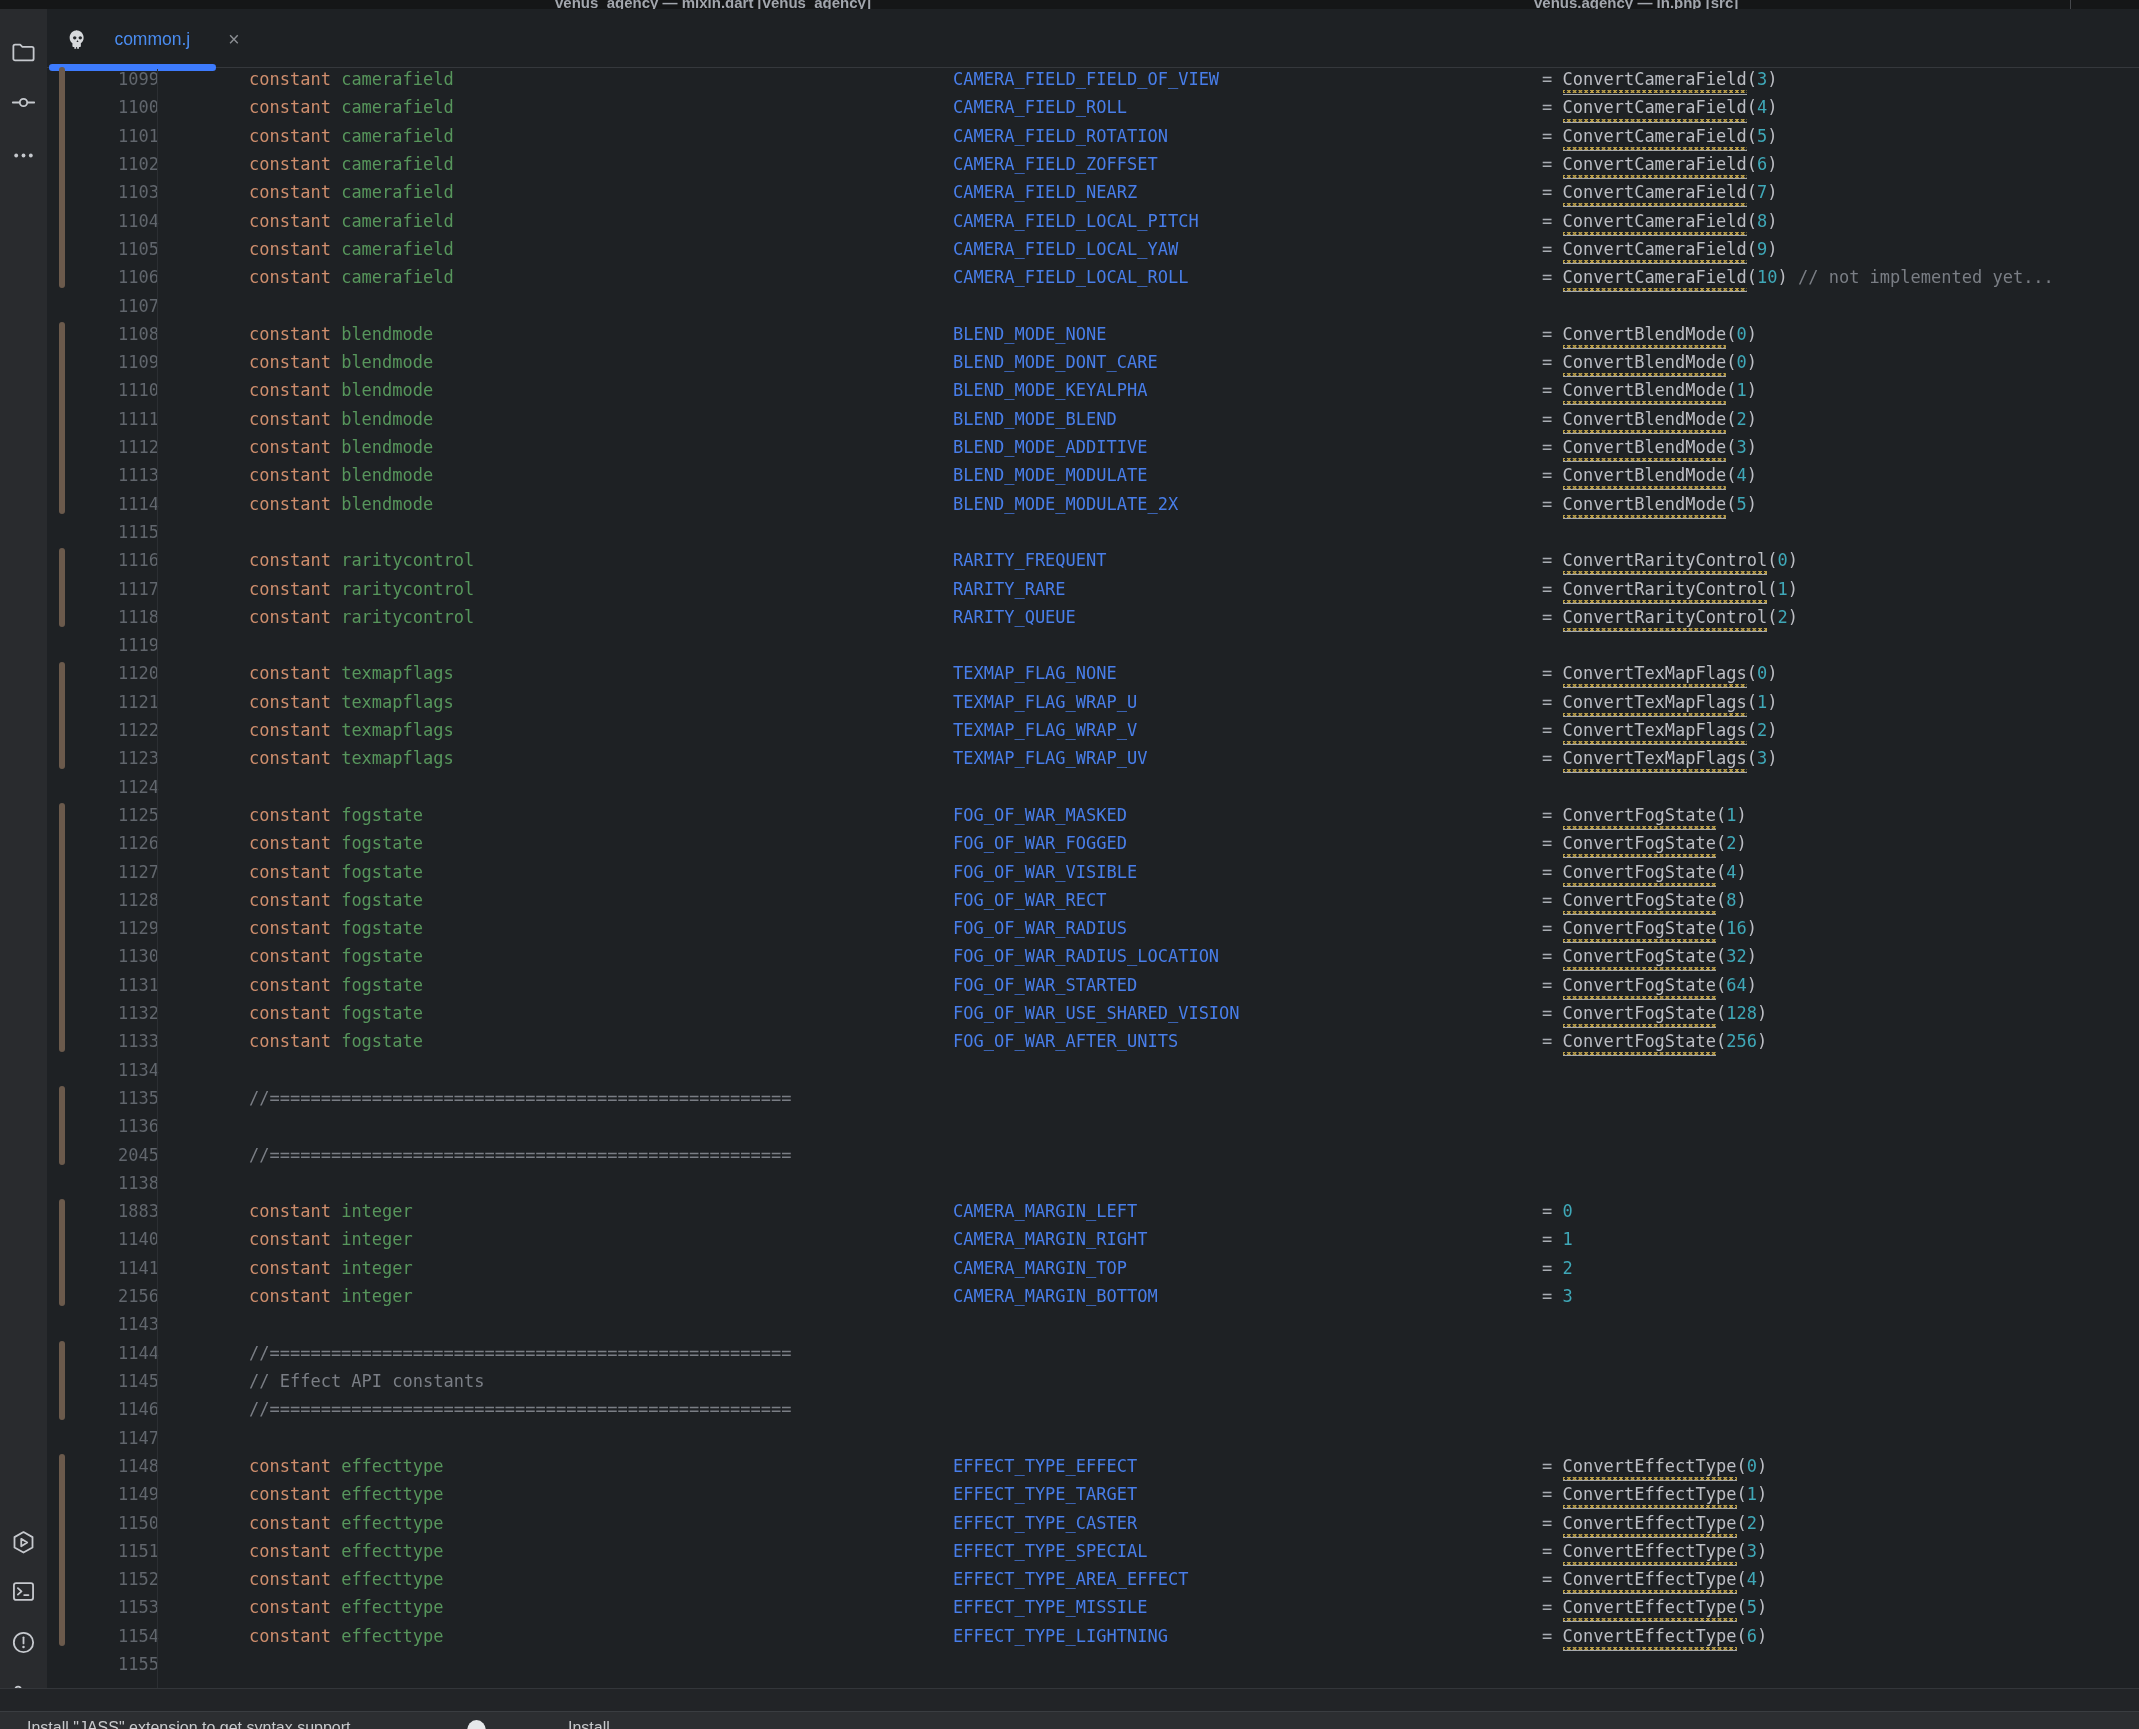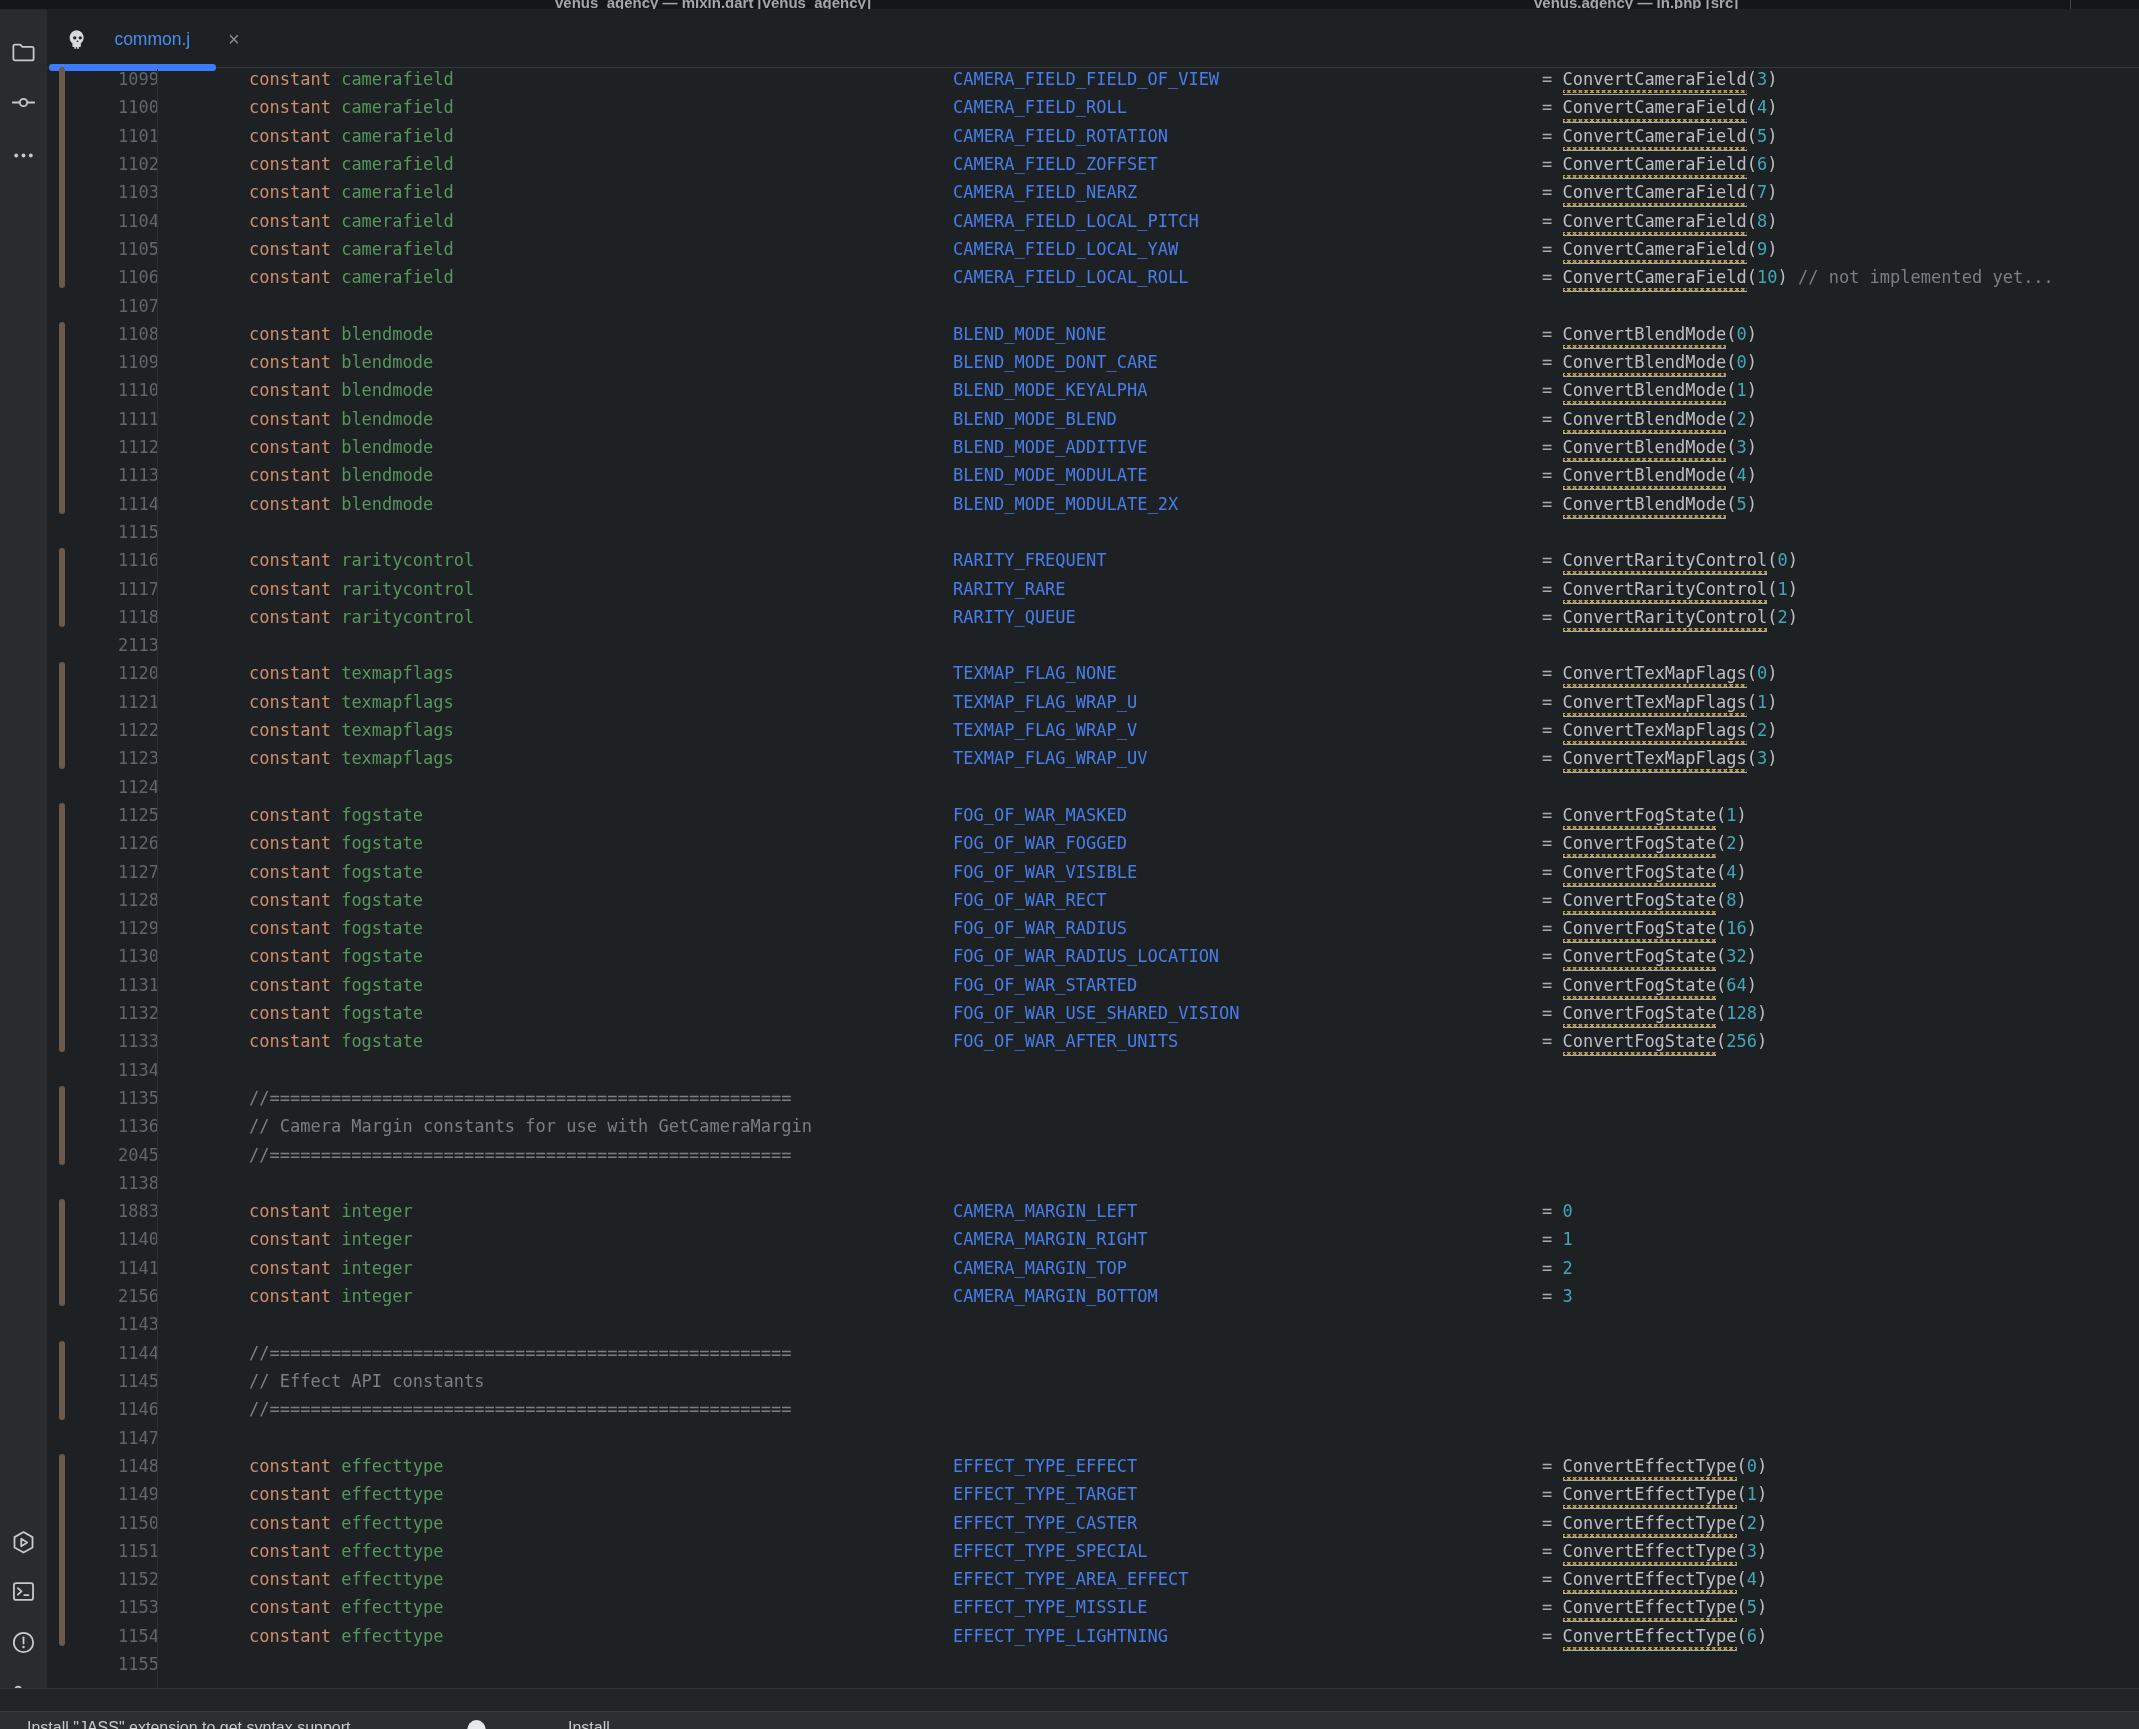--- a/index.html
+++ b/index.html
@@ -145,38 +145,38 @@
     <div class="row" style="top: 279px;"><span class="ln">1109</span><span class="seg" style="left: 202px;"><span class="kw">constant</span> <span class="typ">blendmode</span></span><span class="seg" style="left: 906px;"><span class="cname">BLEND_MODE_DONT_CARE</span></span><span class="seg" style="left: 1495px;"><span class="eq">=</span> <span class="fn">ConvertBlendMode</span><span class="pr">(</span><span class="num">0</span><span class="pr">)</span></span></div>
     <div class="row" style="top: 307px;"><span class="ln">1110</span><span class="seg" style="left: 202px;"><span class="kw">constant</span> <span class="typ">blendmode</span></span><span class="seg" style="left: 906px;"><span class="cname">BLEND_MODE_KEYALPHA</span></span><span class="seg" style="left: 1495px;"><span class="eq">=</span> <span class="fn">ConvertBlendMode</span><span class="pr">(</span><span class="num">1</span><span class="pr">)</span></span></div>
     <div class="row" style="top: 336px;"><span class="ln">1111</span><span class="seg" style="left: 202px;"><span class="kw">constant</span> <span class="typ">blendmode</span></span><span class="seg" style="left: 906px;"><span class="cname">BLEND_MODE_BLEND</span></span><span class="seg" style="left: 1495px;"><span class="eq">=</span> <span class="fn">ConvertBlendMode</span><span class="pr">(</span><span class="num">2</span><span class="pr">)</span></span></div>
     <div class="row" style="top: 364px;"><span class="ln">1112</span><span class="seg" style="left: 202px;"><span class="kw">constant</span> <span class="typ">blendmode</span></span><span class="seg" style="left: 906px;"><span class="cname">BLEND_MODE_ADDITIVE</span></span><span class="seg" style="left: 1495px;"><span class="eq">=</span> <span class="fn">ConvertBlendMode</span><span class="pr">(</span><span class="num">3</span><span class="pr">)</span></span></div>
     <div class="row" style="top: 392px;"><span class="ln">1113</span><span class="seg" style="left: 202px;"><span class="kw">constant</span> <span class="typ">blendmode</span></span><span class="seg" style="left: 906px;"><span class="cname">BLEND_MODE_MODULATE</span></span><span class="seg" style="left: 1495px;"><span class="eq">=</span> <span class="fn">ConvertBlendMode</span><span class="pr">(</span><span class="num">4</span><span class="pr">)</span></span></div>
     <div class="row" style="top: 421px;"><span class="ln">1114</span><span class="seg" style="left: 202px;"><span class="kw">constant</span> <span class="typ">blendmode</span></span><span class="seg" style="left: 906px;"><span class="cname">BLEND_MODE_MODULATE_2X</span></span><span class="seg" style="left: 1495px;"><span class="eq">=</span> <span class="fn">ConvertBlendMode</span><span class="pr">(</span><span class="num">5</span><span class="pr">)</span></span></div>
     <div class="row" style="top: 449px;"><span class="ln">1115</span></div>
     <div class="row" style="top: 477px;"><span class="ln">1116</span><span class="seg" style="left: 202px;"><span class="kw">constant</span> <span class="typ">raritycontrol</span></span><span class="seg" style="left: 906px;"><span class="cname">RARITY_FREQUENT</span></span><span class="seg" style="left: 1495px;"><span class="eq">=</span> <span class="fn">ConvertRarityControl</span><span class="pr">(</span><span class="num">0</span><span class="pr">)</span></span></div>
     <div class="row" style="top: 506px;"><span class="ln">1117</span><span class="seg" style="left: 202px;"><span class="kw">constant</span> <span class="typ">raritycontrol</span></span><span class="seg" style="left: 906px;"><span class="cname">RARITY_RARE</span></span><span class="seg" style="left: 1495px;"><span class="eq">=</span> <span class="fn">ConvertRarityControl</span><span class="pr">(</span><span class="num">1</span><span class="pr">)</span></span></div>
     <div class="row" style="top: 534px;"><span class="ln">1118</span><span class="seg" style="left: 202px;"><span class="kw">constant</span> <span class="typ">raritycontrol</span></span><span class="seg" style="left: 906px;"><span class="cname">RARITY_QUEUE</span></span><span class="seg" style="left: 1495px;"><span class="eq">=</span> <span class="fn">ConvertRarityControl</span><span class="pr">(</span><span class="num">2</span><span class="pr">)</span></span></div>
-    <div class="row" style="top: 562px;"><span class="ln">2113</span></div>
+    <div class="row" style="top: 562px;"><span class="ln">1119</span></div>
     <div class="row" style="top: 590px;"><span class="ln">1120</span><span class="seg" style="left: 202px;"><span class="kw">constant</span> <span class="typ">texmapflags</span></span><span class="seg" style="left: 906px;"><span class="cname">TEXMAP_FLAG_NONE</span></span><span class="seg" style="left: 1495px;"><span class="eq">=</span> <span class="fn">ConvertTexMapFlags</span><span class="pr">(</span><span class="num">0</span><span class="pr">)</span></span></div>
     <div class="row" style="top: 619px;"><span class="ln">1121</span><span class="seg" style="left: 202px;"><span class="kw">constant</span> <span class="typ">texmapflags</span></span><span class="seg" style="left: 906px;"><span class="cname">TEXMAP_FLAG_WRAP_U</span></span><span class="seg" style="left: 1495px;"><span class="eq">=</span> <span class="fn">ConvertTexMapFlags</span><span class="pr">(</span><span class="num">1</span><span class="pr">)</span></span></div>
     <div class="row" style="top: 647px;"><span class="ln">1122</span><span class="seg" style="left: 202px;"><span class="kw">constant</span> <span class="typ">texmapflags</span></span><span class="seg" style="left: 906px;"><span class="cname">TEXMAP_FLAG_WRAP_V</span></span><span class="seg" style="left: 1495px;"><span class="eq">=</span> <span class="fn">ConvertTexMapFlags</span><span class="pr">(</span><span class="num">2</span><span class="pr">)</span></span></div>
     <div class="row" style="top: 675px;"><span class="ln">1123</span><span class="seg" style="left: 202px;"><span class="kw">constant</span> <span class="typ">texmapflags</span></span><span class="seg" style="left: 906px;"><span class="cname">TEXMAP_FLAG_WRAP_UV</span></span><span class="seg" style="left: 1495px;"><span class="eq">=</span> <span class="fn">ConvertTexMapFlags</span><span class="pr">(</span><span class="num">3</span><span class="pr">)</span></span></div>
     <div class="row" style="top: 704px;"><span class="ln">1124</span></div>
     <div class="row" style="top: 732px;"><span class="ln">1125</span><span class="seg" style="left: 202px;"><span class="kw">constant</span> <span class="typ">fogstate</span></span><span class="seg" style="left: 906px;"><span class="cname">FOG_OF_WAR_MASKED</span></span><span class="seg" style="left: 1495px;"><span class="eq">=</span> <span class="fn">ConvertFogState</span><span class="pr">(</span><span class="num">1</span><span class="pr">)</span></span></div>
     <div class="row" style="top: 760px;"><span class="ln">1126</span><span class="seg" style="left: 202px;"><span class="kw">constant</span> <span class="typ">fogstate</span></span><span class="seg" style="left: 906px;"><span class="cname">FOG_OF_WAR_FOGGED</span></span><span class="seg" style="left: 1495px;"><span class="eq">=</span> <span class="fn">ConvertFogState</span><span class="pr">(</span><span class="num">2</span><span class="pr">)</span></span></div>
     <div class="row" style="top: 789px;"><span class="ln">1127</span><span class="seg" style="left: 202px;"><span class="kw">constant</span> <span class="typ">fogstate</span></span><span class="seg" style="left: 906px;"><span class="cname">FOG_OF_WAR_VISIBLE</span></span><span class="seg" style="left: 1495px;"><span class="eq">=</span> <span class="fn">ConvertFogState</span><span class="pr">(</span><span class="num">4</span><span class="pr">)</span></span></div>
     <div class="row" style="top: 817px;"><span class="ln">1128</span><span class="seg" style="left: 202px;"><span class="kw">constant</span> <span class="typ">fogstate</span></span><span class="seg" style="left: 906px;"><span class="cname">FOG_OF_WAR_RECT</span></span><span class="seg" style="left: 1495px;"><span class="eq">=</span> <span class="fn">ConvertFogState</span><span class="pr">(</span><span class="num">8</span><span class="pr">)</span></span></div>
     <div class="row" style="top: 845px;"><span class="ln">1129</span><span class="seg" style="left: 202px;"><span class="kw">constant</span> <span class="typ">fogstate</span></span><span class="seg" style="left: 906px;"><span class="cname">FOG_OF_WAR_RADIUS</span></span><span class="seg" style="left: 1495px;"><span class="eq">=</span> <span class="fn">ConvertFogState</span><span class="pr">(</span><span class="num">16</span><span class="pr">)</span></span></div>
     <div class="row" style="top: 873px;"><span class="ln">1130</span><span class="seg" style="left: 202px;"><span class="kw">constant</span> <span class="typ">fogstate</span></span><span class="seg" style="left: 906px;"><span class="cname">FOG_OF_WAR_RADIUS_LOCATION</span></span><span class="seg" style="left: 1495px;"><span class="eq">=</span> <span class="fn">ConvertFogState</span><span class="pr">(</span><span class="num">32</span><span class="pr">)</span></span></div>
     <div class="row" style="top: 902px;"><span class="ln">1131</span><span class="seg" style="left: 202px;"><span class="kw">constant</span> <span class="typ">fogstate</span></span><span class="seg" style="left: 906px;"><span class="cname">FOG_OF_WAR_STARTED</span></span><span class="seg" style="left: 1495px;"><span class="eq">=</span> <span class="fn">ConvertFogState</span><span class="pr">(</span><span class="num">64</span><span class="pr">)</span></span></div>
     <div class="row" style="top: 930px;"><span class="ln">1132</span><span class="seg" style="left: 202px;"><span class="kw">constant</span> <span class="typ">fogstate</span></span><span class="seg" style="left: 906px;"><span class="cname">FOG_OF_WAR_USE_SHARED_VISION</span></span><span class="seg" style="left: 1495px;"><span class="eq">=</span> <span class="fn">ConvertFogState</span><span class="pr">(</span><span class="num">128</span><span class="pr">)</span></span></div>
     <div class="row" style="top: 958px;"><span class="ln">1133</span><span class="seg" style="left: 202px;"><span class="kw">constant</span> <span class="typ">fogstate</span></span><span class="seg" style="left: 906px;"><span class="cname">FOG_OF_WAR_AFTER_UNITS</span></span><span class="seg" style="left: 1495px;"><span class="eq">=</span> <span class="fn">ConvertFogState</span><span class="pr">(</span><span class="num">256</span><span class="pr">)</span></span></div>
     <div class="row" style="top: 987px;"><span class="ln">1134</span></div>
     <div class="row" style="top: 1015px;"><span class="ln">1135</span><span class="seg" style="left: 202px;"><span class="cmt">//===================================================</span></span></div>
-    <div class="row" style="top: 1043px;"><span class="ln">1136</span><span class="seg" style="left: 202px;"><span class="cmt">// Camera Margin constants for use with GetCameraMargin</span></span></div>
+    <div class="row" style="top: 1043px;"><span class="ln">1136</span></div>
     <div class="row" style="top: 1072px;"><span class="ln">2045</span><span class="seg" style="left: 202px;"><span class="cmt">//===================================================</span></span></div>
     <div class="row" style="top: 1100px;"><span class="ln">1138</span></div>
     <div class="row" style="top: 1128px;"><span class="ln">1883</span><span class="seg" style="left: 202px;"><span class="kw">constant</span> <span class="typ">integer</span></span><span class="seg" style="left: 906px;"><span class="cname">CAMERA_MARGIN_LEFT</span></span><span class="seg" style="left: 1495px;"><span class="eq">=</span> <span class="num">0</span></span></div>
     <div class="row" style="top: 1156px;"><span class="ln">1140</span><span class="seg" style="left: 202px;"><span class="kw">constant</span> <span class="typ">integer</span></span><span class="seg" style="left: 906px;"><span class="cname">CAMERA_MARGIN_RIGHT</span></span><span class="seg" style="left: 1495px;"><span class="eq">=</span> <span class="num">1</span></span></div>
     <div class="row" style="top: 1185px;"><span class="ln">1141</span><span class="seg" style="left: 202px;"><span class="kw">constant</span> <span class="typ">integer</span></span><span class="seg" style="left: 906px;"><span class="cname">CAMERA_MARGIN_TOP</span></span><span class="seg" style="left: 1495px;"><span class="eq">=</span> <span class="num">2</span></span></div>
     <div class="row" style="top: 1213px;"><span class="ln">2156</span><span class="seg" style="left: 202px;"><span class="kw">constant</span> <span class="typ">integer</span></span><span class="seg" style="left: 906px;"><span class="cname">CAMERA_MARGIN_BOTTOM</span></span><span class="seg" style="left: 1495px;"><span class="eq">=</span> <span class="num">3</span></span></div>
     <div class="row" style="top: 1241px;"><span class="ln">1143</span></div>
     <div class="row" style="top: 1270px;"><span class="ln">1144</span><span class="seg" style="left: 202px;"><span class="cmt">//===================================================</span></span></div>
     <div class="row" style="top: 1298px;"><span class="ln">1145</span><span class="seg" style="left: 202px;"><span class="cmt">// Effect API constants</span></span></div>
     <div class="row" style="top: 1326px;"><span class="ln">1146</span><span class="seg" style="left: 202px;"><span class="cmt">//===================================================</span></span></div>

